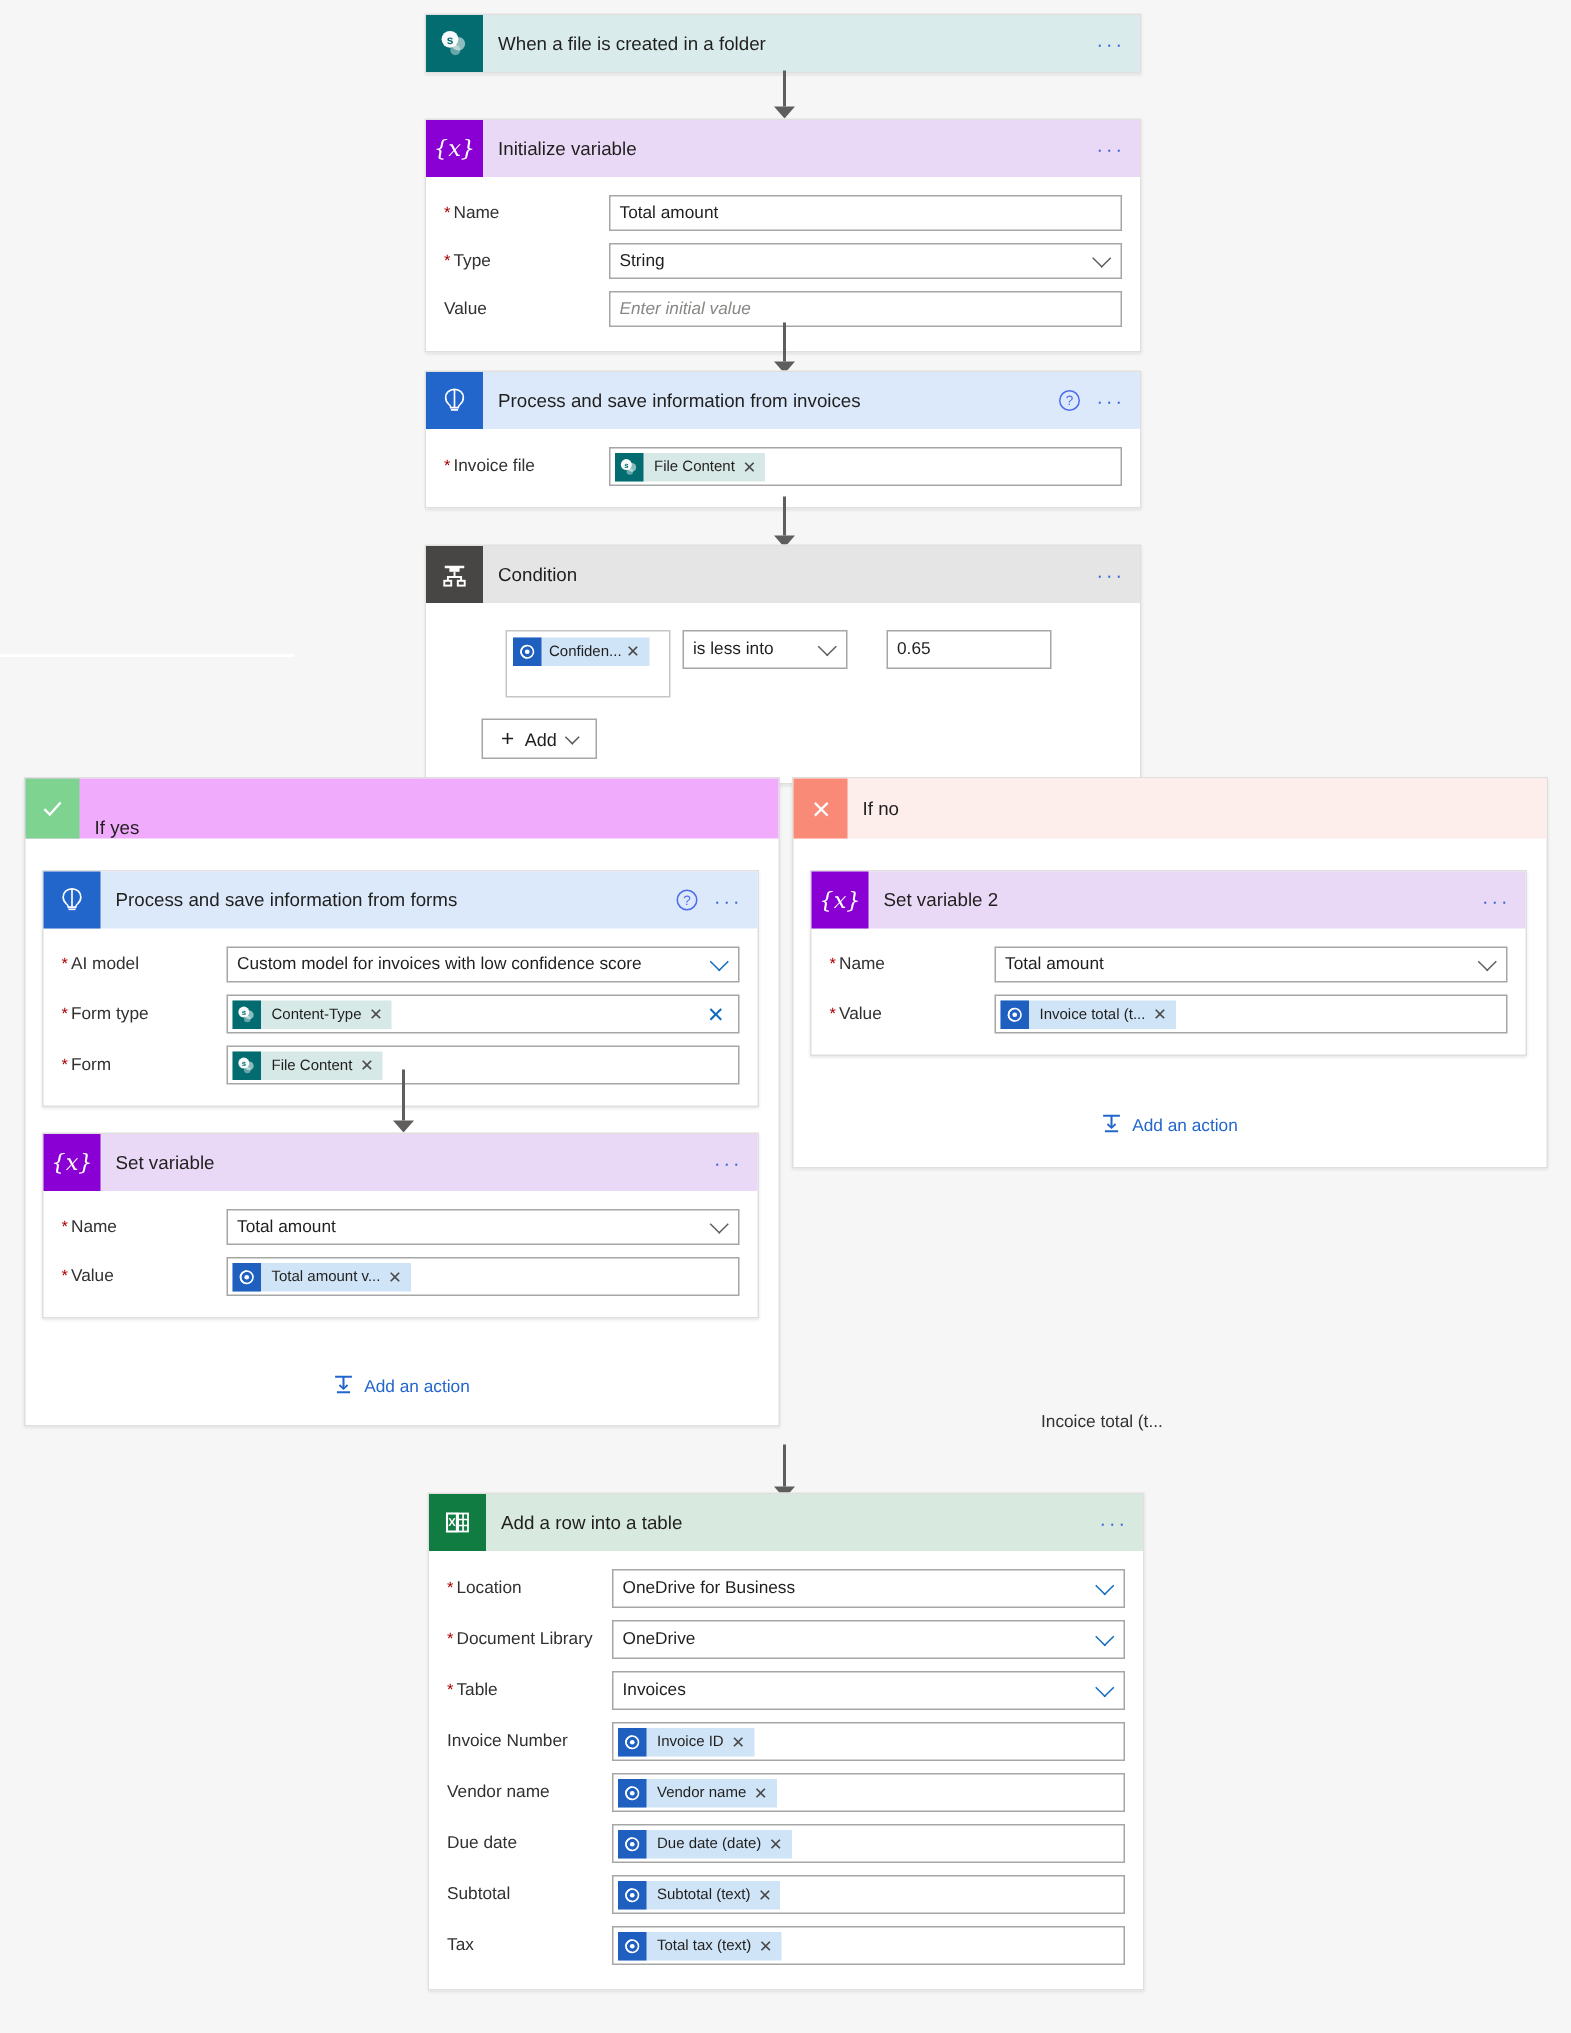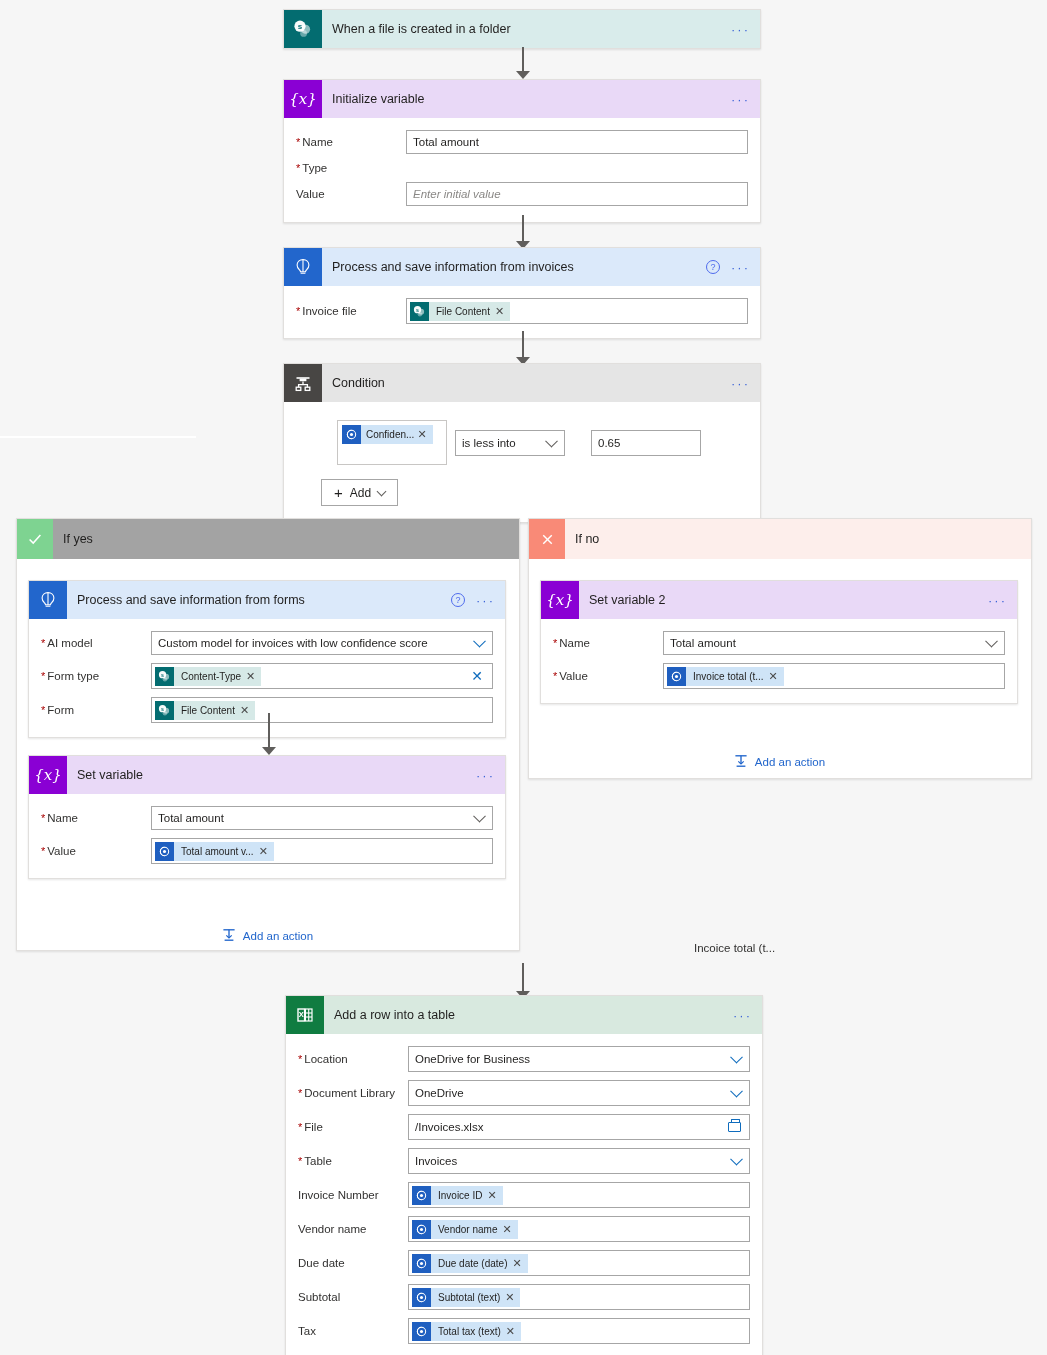--- a/index.html
+++ b/index.html
@@ -117,28 +117,28 @@
     border-top:8px solid #605e5c;
   }
 
   
   .branch { background:#fff; border:1px solid #e1dfdd;
             box-shadow:0 1px 2px rgba(0,0,0,.10); }
   .branch-head { height:40px; display:flex; align-items:center; }
   .branch-head .bico { width:36px; height:40px; flex:0 0 36px;
                        display:flex; align-items:center; justify-content:center; }
   .branch-head .btitle { margin-left:10px; font-size:12.5px; color:#201f1e; }
-  .yes .branch-head { background:#a3a3a3; }
+  .yes .branch-head { background:#f0abfc;align-items:flex-end; }
   .yes .bico { background:#7ed391; }
   .no  .branch-head { background:#fdeeeb; }
   .no  .bico { background:#f98a77; }
 
   .addaction {
     display:flex; align-items:center; justify-content:center; gap:6px;
-    color:#2266cc; font-size:11.5px; cursor:pointer;margin-top:12px;
+    color:#2266cc; font-size:11.5px; cursor:pointer;
   }
 
   .addbtn {
     display:inline-flex; align-items:center; gap:7px;
     height:27px; padding:0 12px; border:1px solid #a6a6a6; background:#fff;
     font-size:12px; color:#201f1e; cursor:pointer;
   }
   .plus { font-size:15px; line-height:1; color:#201f1e; }
   .mini-chev { width:7px; height:7px; border-right:1.4px solid #605e5c;
                border-bottom:1.4px solid #605e5c; transform:rotate(45deg);
@@ -186,20 +186,24 @@
   </div>
   <div class="body" style="padding:12px 12px 16px 12px;">
     <div class="row">
       <div class="lbl req" style="flex:0 0 110px;">Name</div>
       <div class="field">
         <span>Total amount</span>
       </div>
     </div>
     <div class="row">
       <div class="lbl req" style="flex:0 0 110px;">Type</div>
+      <div class="field">
+        <span>String</span>
+        <span class="chev grey"></span>
+      </div>
     </div>
     <div class="row">
       <div class="lbl" style="flex:0 0 110px;">Value</div>
       <div class="field">
         <span class="ph">Enter initial value</span>
       </div>
     </div>
   </div>
 </div>
 
@@ -260,21 +264,21 @@
         <rect x="3.2" y="14.2" width="4.6" height="3.2" fill="none" stroke="#fff" stroke-width="1.3"></rect>
         <rect x="12.2" y="14.2" width="4.6" height="3.2" fill="none" stroke="#fff" stroke-width="1.3"></rect>
       </svg>
     </div>
     <div class="card-title">Condition</div>
     <div class="head-actions">
       <div class="ellipsis">···</div>
     </div>
   </div>
   <div class="body" style="padding:18px 12px 16px 37px;">
-    <div style="display:flex; align-items:center; gap:8px;padding-left:16px;">
+    <div style="display:flex; align-items:flex-start; gap:8px;padding-left:16px;">
       <div style="width:110px; min-height:45px; border:1px solid #c8c6c4; background:#fff;
                   padding:4px 4px 0 4px;">
         <span class="token ai">
           <span class="tico">
             <svg width="13" height="13" viewBox="0 0 20 20">
               <circle cx="10" cy="10" r="6.4" fill="none" stroke="#fff" stroke-width="1.6"></circle>
               <path d="M10 3.6a6.4 6.4 0 0 0 0 12.8" fill="none" stroke="#fff" stroke-width="1.6"></path>
               <circle cx="10" cy="10" r="2.4" fill="#fff"></circle>
             </svg>
           </span>
@@ -520,27 +524,20 @@
     </div>
 
     <div class="row">
       <div class="lbl req" style="flex:0 0 110px;">Document Library</div>
       <div class="field" style="height:26px;">
         <span>OneDrive</span>
         <span class="chev"></span>
       </div>
     </div>
 
-    <div class="row">
-      <div class="lbl req" style="flex:0 0 110px;">File</div>
-      <div class="field" style="height:26px;">
-        <span>/Invoices.xlsx</span>
-        <span class="folder"></span>
-      </div>
-    </div>
 
     <div class="row">
       <div class="lbl req" style="flex:0 0 110px;">Table</div>
       <div class="field" style="height:26px;">
         <span>Invoices</span>
         <span class="chev"></span>
       </div>
     </div>
 
     <div class="row" style="margin-top:0;">

